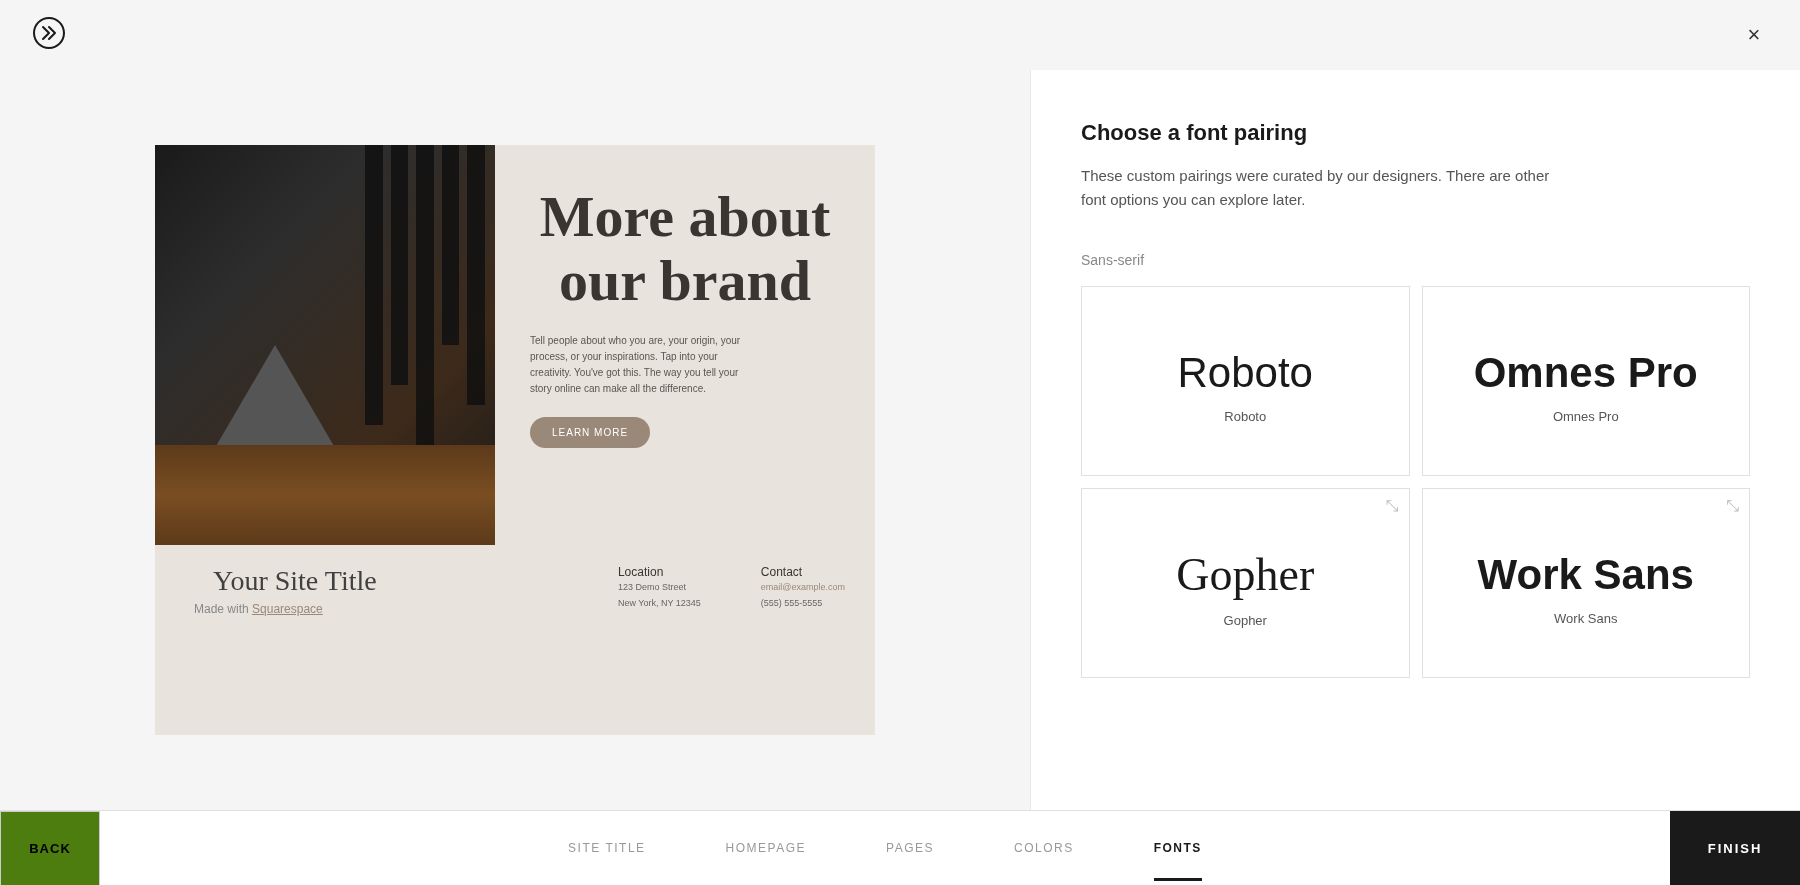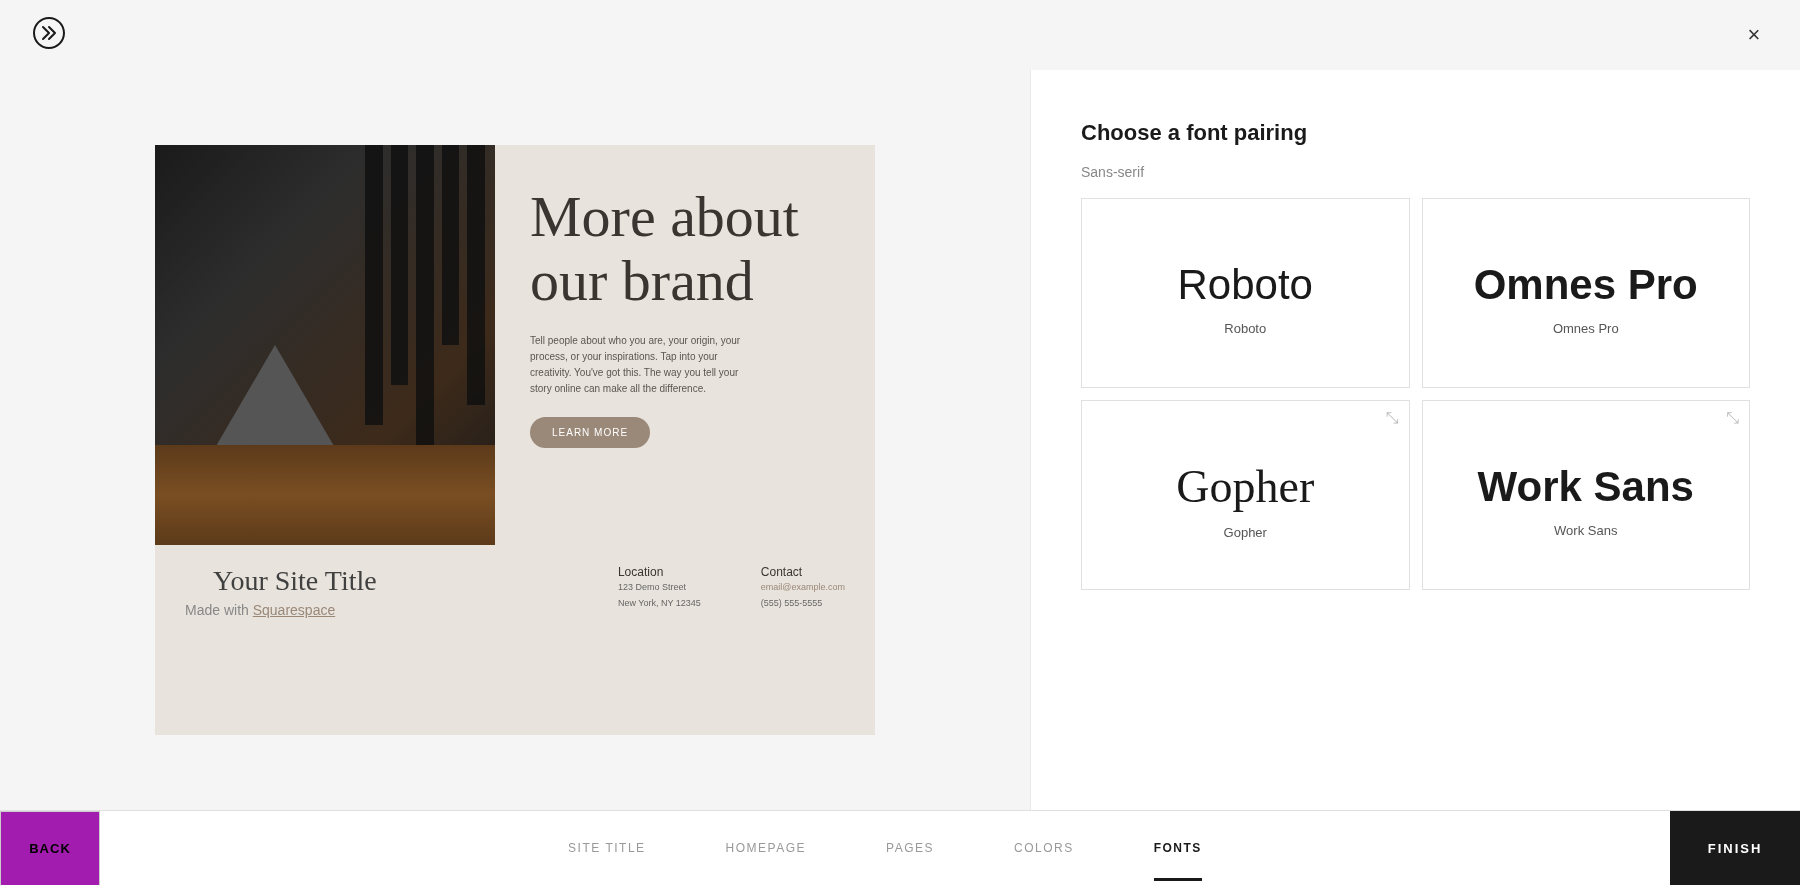--- a/index.html
+++ b/index.html
@@ -145,25 +145,26 @@
       flex: 1;
       padding: 40px 35px;
       background: #e8e4dd;
       display: flex;
       flex-direction: column;
       justify-content: flex-start;
     }
 
     .preview-main-heading {
       font-size: 58px;
-      font-weight: 400;
+      font-weight: 700;
       color: #3a3530;
       line-height: 1.1;
       margin-bottom: 20px;
       font-family: Georgia, serif;
+      text-align: center;
     }
 
     .preview-body-text {
       font-size: 10px;
       color: #5a5550;
       line-height: 1.6;
       max-width: 220px;
       margin-bottom: 20px;
     }
 
@@ -194,22 +195,23 @@
     .site-title-text {
       font-size: 28px;
       font-weight: 400;
       color: #404040;
       font-family: Georgia, serif;
       margin-bottom: 5px;
       margin-left: 28px;
     }
 
     .made-with {
-      font-size: 14px;
+      font-size: 12px;
       color: #888;
+      margin-left: 9px;
     }
 
     .made-with a {
       color: #9a8878;
       text-decoration: underline;
     }
 
     .footer-columns {
       display: flex;
       gap: 60px;
@@ -319,21 +321,21 @@
       align-items: center;
     }
 
     .nav-back {
       width: 100px;
       height: 75px;
       display: flex;
       align-items: center;
       justify-content: center;
       border: 1px solid #ccc;
-      background: #a21caf;
+      background: #4d7c0f;
       font-size: 13px;
       font-weight: 600;
       letter-spacing: 1px;
       cursor: pointer;
       text-transform: uppercase;
     }
 
     .nav-steps {
       flex: 1;
       display: flex;
@@ -446,20 +448,21 @@
             <div class="footer-col-detail">(555) 555-5555</div>
           </div>
         </div>
       </div>
 
     </div>
   </div>
 
   <div class="right-panel">
     <h1 class="panel-title">Choose a font pairing</h1>
+    <p class="panel-description">These custom pairings were curated by our designers. There are other font options you can explore later.</p>
     <div class="section-label">Sans-serif</div>
 
     <div class="font-grid">
 
       <div class="font-card">
         <div class="font-card-preview roboto">Roboto</div>
         <div class="font-card-name">Roboto</div>
       </div>
 
       <div class="font-card">

